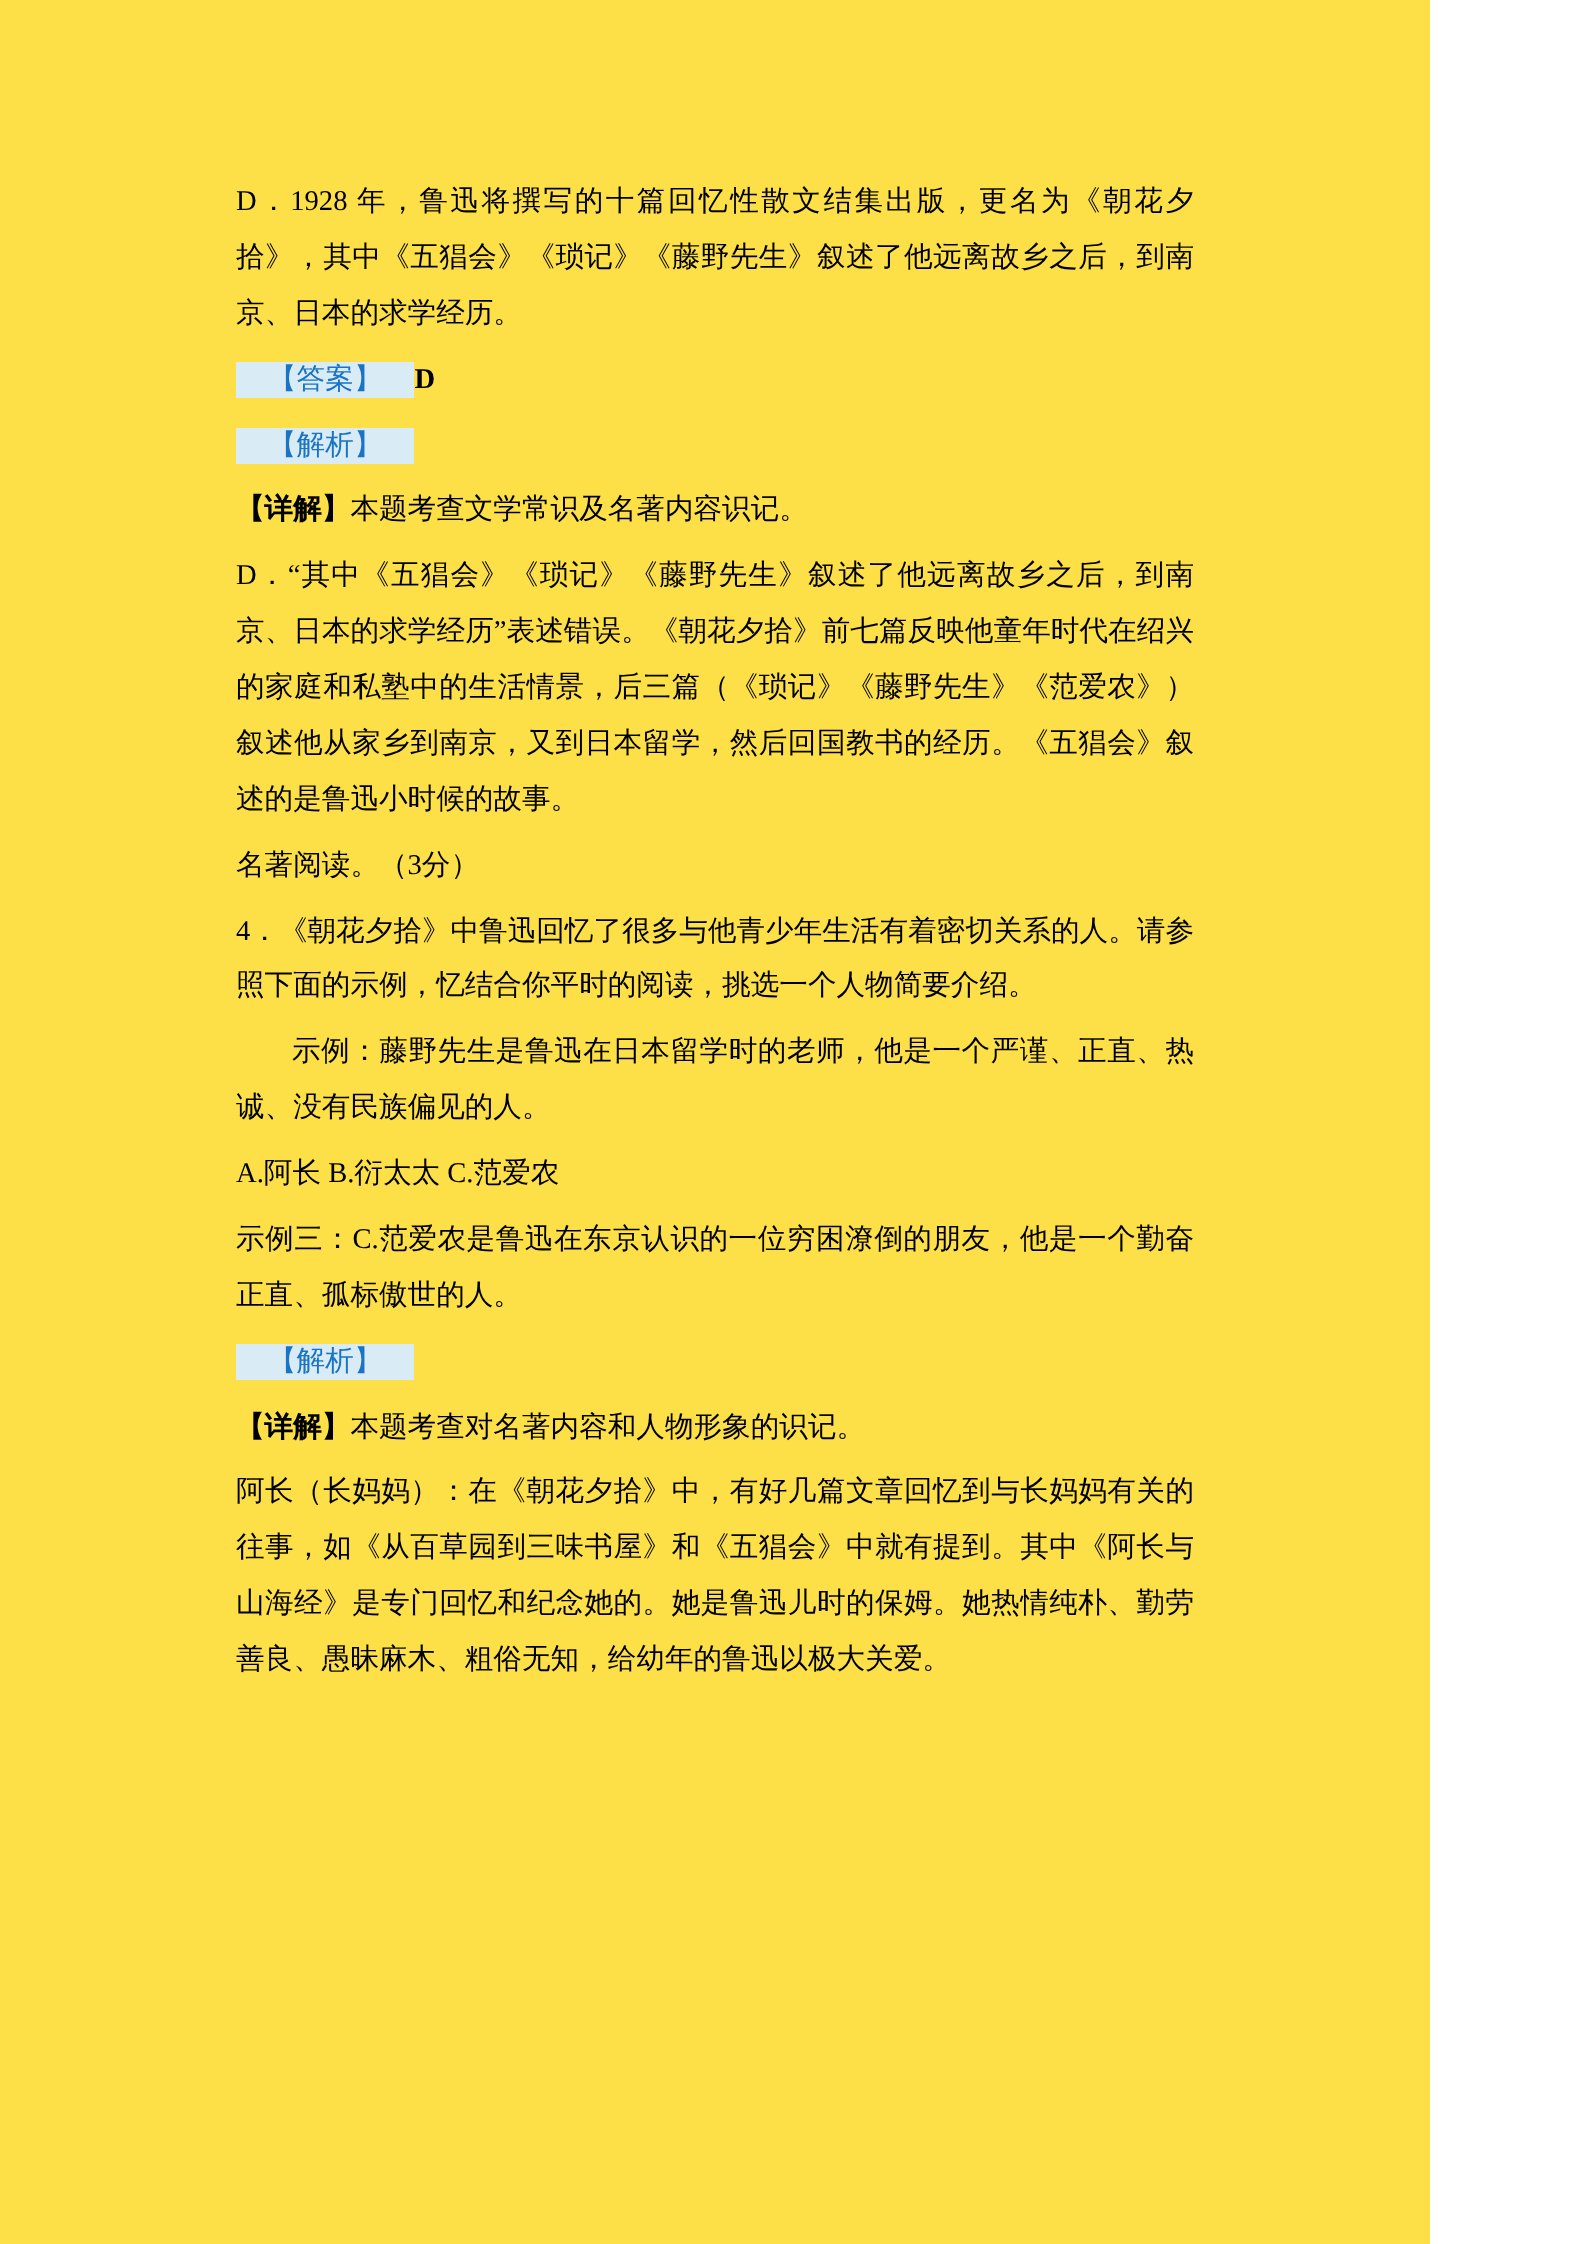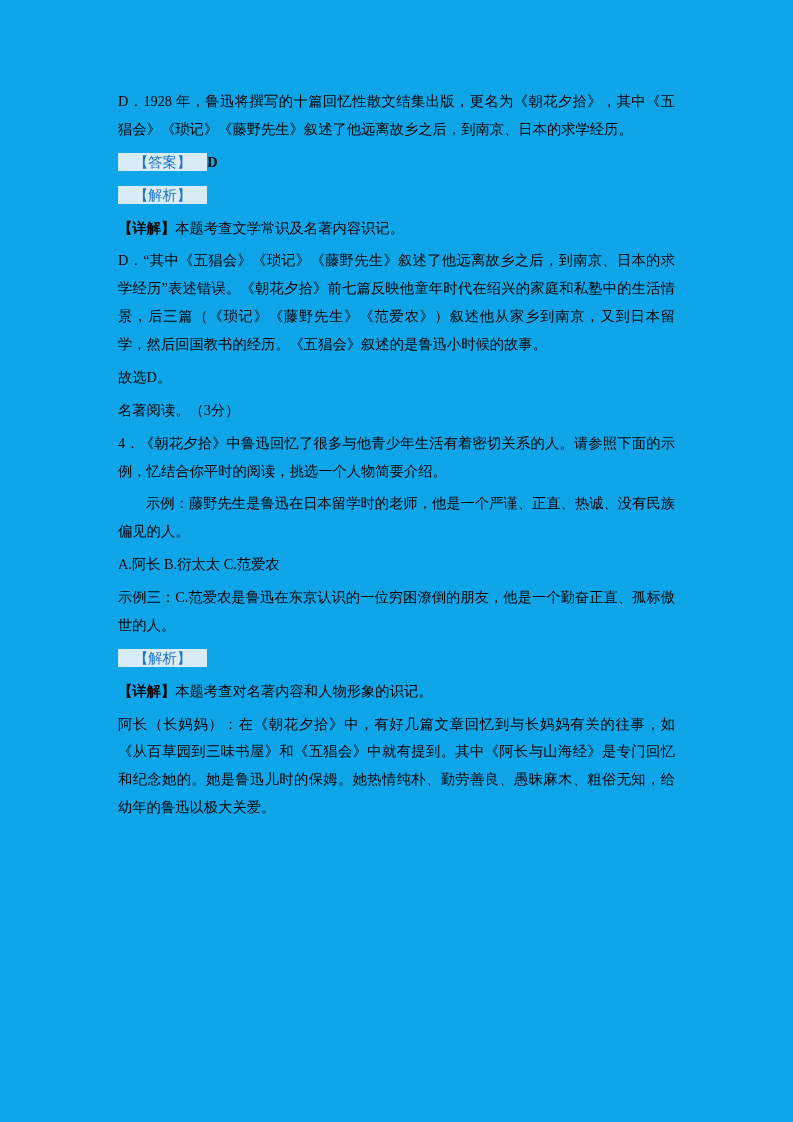--- a/index.html
+++ b/index.html
@@ -4,23 +4,23 @@
 <style>
   html, body {
     margin: 0;
     padding: 0;
     background: #ffffff;
   }
   body {
     font-family: "Liberation Serif", "DejaVu Serif", serif;
   }
   .page {
-    width: 793px;
+    width: 715px;
     height: 1122px;
-    background: #0ea5e9;
+    background: #fde047;
     position: relative;
     box-sizing: border-box;
     padding: 88px 118px 60px 118px;
     overflow: hidden;
   }
   .doc {
     font-size: 14.3px;
     line-height: 1.95;
     color: #000000;
     text-align: justify;
@@ -60,23 +60,20 @@
     </p>
 
     <p class="p">
       <span class="bold">【详解】</span><span>本题考查文学常识及名著内容识记。</span>
     </p>
 
     <p class="p">
       <span>D．“其中《五猖会》《琐记》《藤野先生》叙述了他远离故乡之后，到南京、日本的求学经历”表述错误。《朝花夕拾》前七篇反映他童年时代在绍兴的家庭和私塾中的生活情景，后三篇（《琐记》《藤野先生》《范爱农》）叙述他从家乡到南京，又到日本留学，然后回国教书的经历。《五猖会》叙述的是鲁迅小时候的故事。</span>
     </p>
 
-    <p class="p">
-      <span>故选D。</span>
-    </p>
 
     <p class="p">
       <span>名著阅读。（3分）</span>
     </p>
 
     <p class="p">
       <span>4．《朝花夕拾》中鲁迅回忆了很多与他青少年生活有着密切关系的人。请参照下面的示例，忆结合你平时的阅读，挑选一个人物简要介绍。</span>
     </p>
 
     <p class="p indent1">

